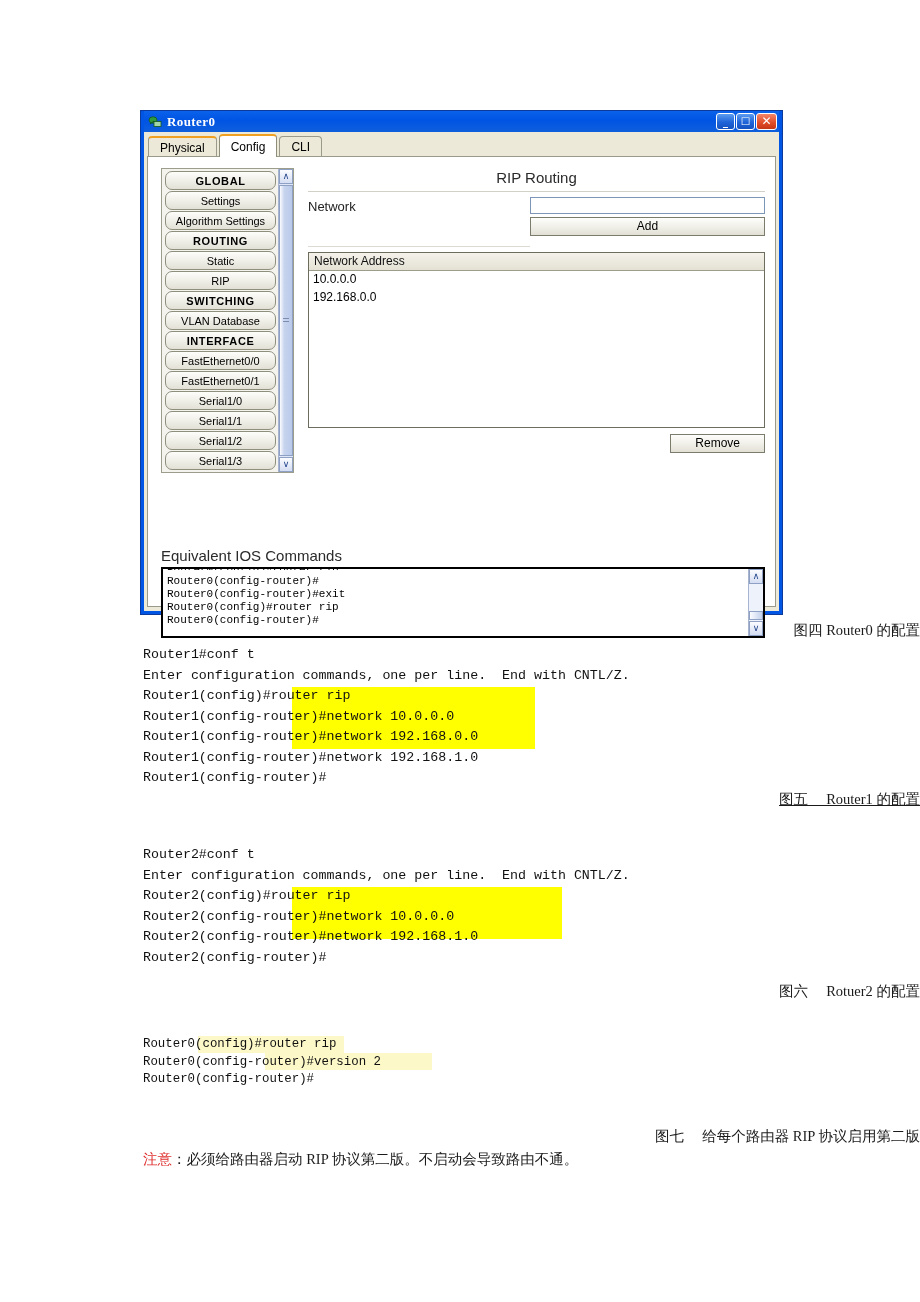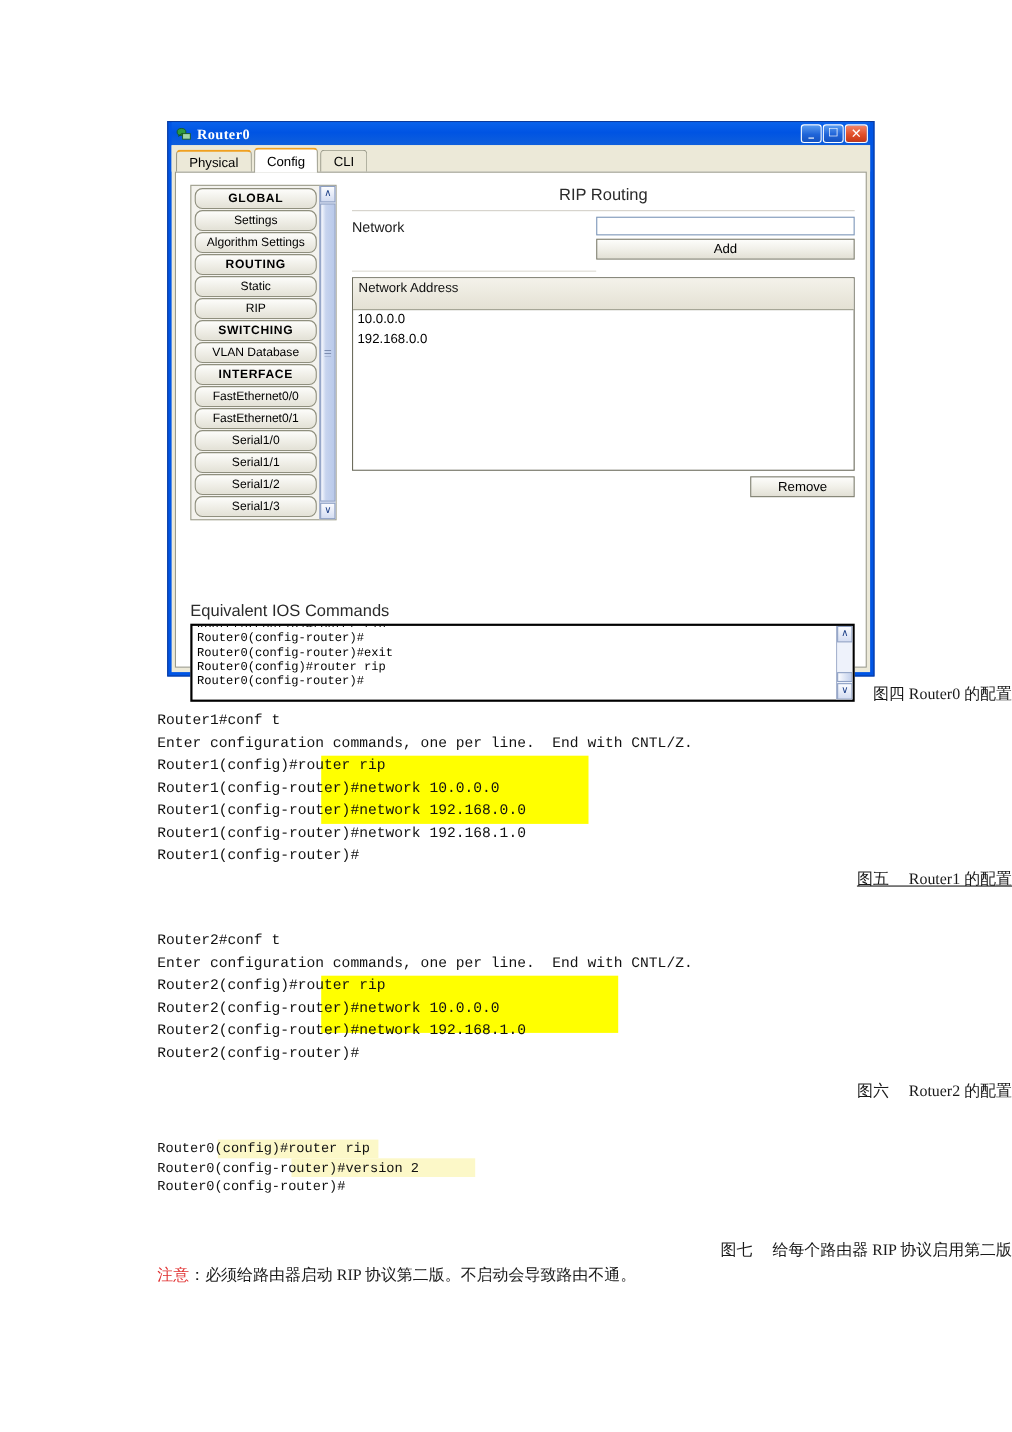--- a/index.html
+++ b/index.html
@@ -11,21 +11,21 @@
     width: 920px;
     height: 1302px;
     position: relative;
     font-family: "Liberation Serif", serif;
     overflow: hidden;
   }
 
   
   #pt-window {
     position: absolute;
-    left: 152px;
+    left: 140px;
     top: 110px;
     width: 643px;
     height: 505px;
     background: #0055e5;
     border: 1px solid #0b3a9c;
     box-sizing: border-box;
     padding: 0 3px 3px 3px;
   }
   #titlebar {
     height: 21px;
@@ -267,21 +267,21 @@
     width: 222px;
   }
   #table {
     margin-top: 5px;
     border: 1px solid #6d6d5e;
     background: #ffffff;
     height: 176px;
     box-sizing: border-box;
   }
   #table-head {
-    height: 29px;
+    height: 18px;
     line-height: 17px;
     background: linear-gradient(to bottom,#f4f2ea,#e4e1d4);
     border-bottom: 1px solid #9d9d8c;
     font-family: "Liberation Sans", sans-serif;
     font-size: 12px;
     color: #111;
     padding-left: 5px;
     box-sizing: border-box;
   }
   .table-row {

